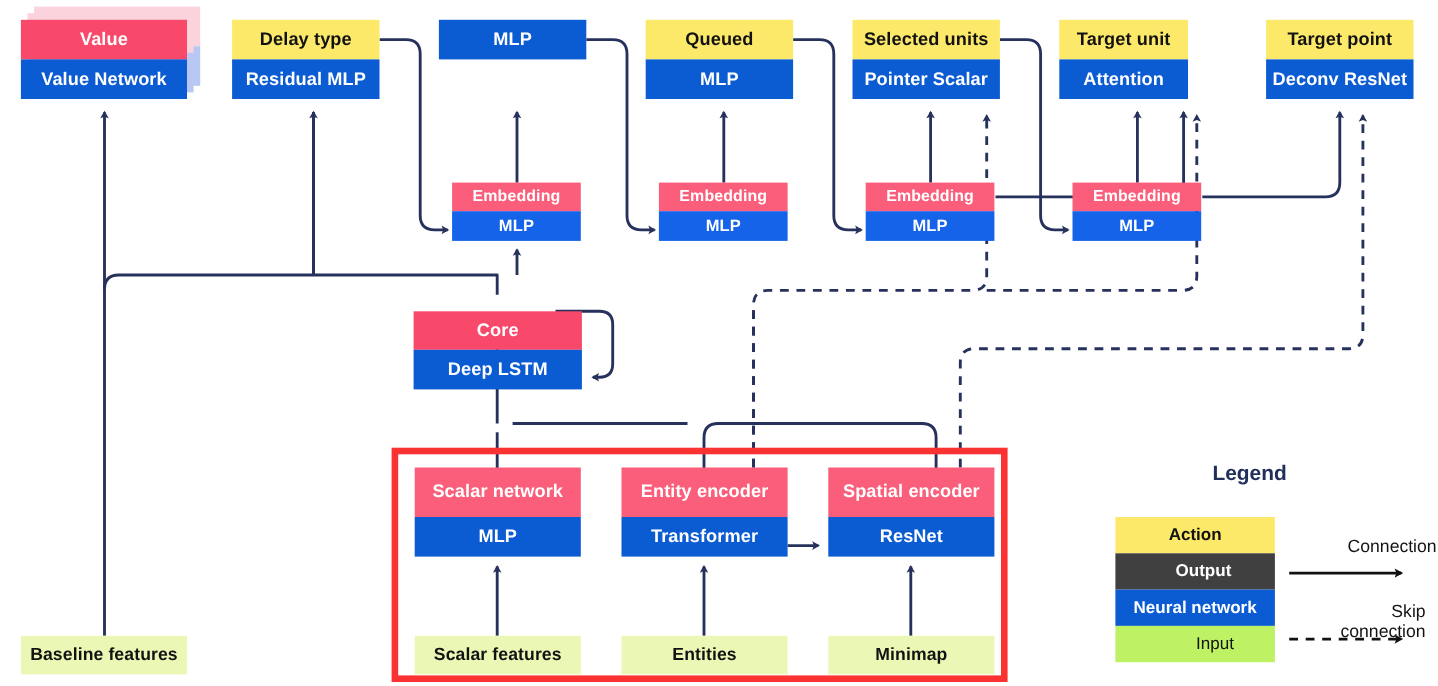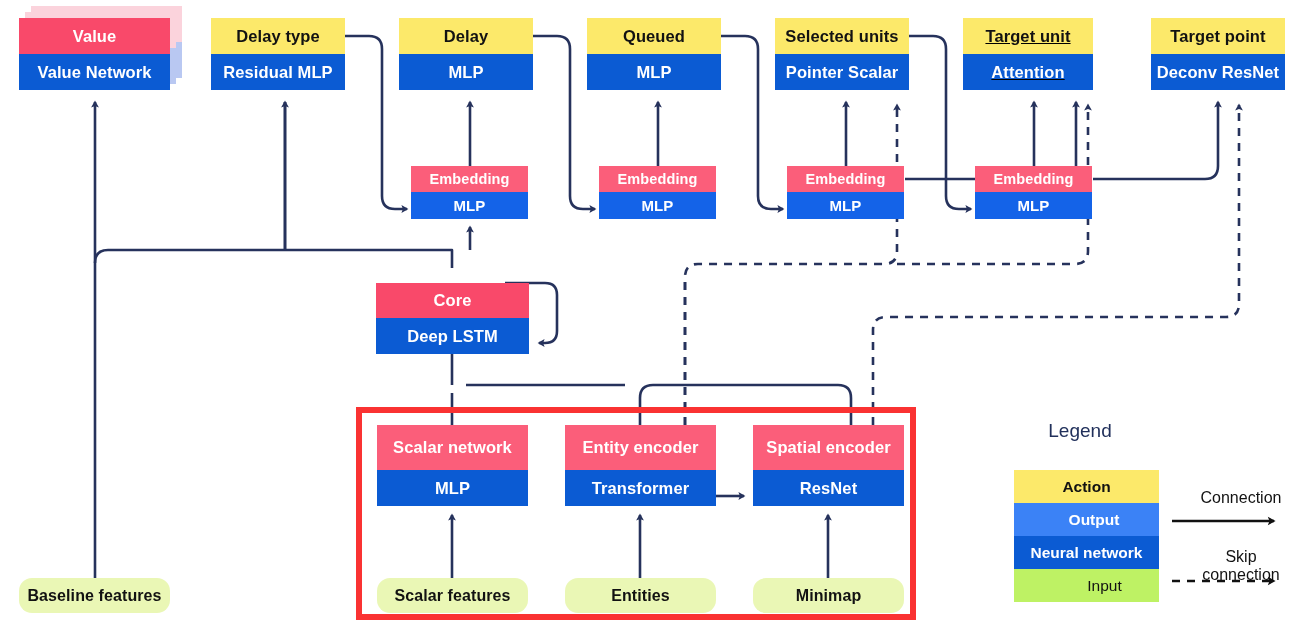--- a/index.html
+++ b/index.html
@@ -10,46 +10,46 @@
 
   .node{position:absolute;box-sizing:border-box;}
   .cell{box-sizing:border-box;width:100%;display:flex;align-items:center;
         justify-content:center;text-align:center;letter-spacing:.1px;}
 
   .c-action{background:#FCE96A;color:#121212;font-weight:700;}
   .c-output{background:#F9496A;color:#ffffff;font-weight:600;}
   .c-output-lt{background:#FB5E7A;color:#ffffff;font-weight:600;}
   .c-nn{background:#0B5BD3;color:#ffffff;font-weight:600;}
   .c-nn-lt{background:#1463E8;color:#ffffff;font-weight:600;}
-  .c-input{background:#EAF7B5;color:#121212;font-weight:700;border-radius:13px;}
+  .c-input{background:#EAF7B5;color:#121212;font-weight:700;}
 
   .h-head{height:36px;font-size:16.5px;}
   .h-body{height:36px;font-size:16.5px;}
   .h-emb-head{height:26px;font-size:14.5px;}
   .h-emb-body{height:27px;font-size:15px;}
   .h-input{height:35px;font-size:16px;}
 
   .ghost{position:absolute;}
   .ghost .g1{position:absolute;left:0;top:0;width:100%;height:50%;background:#FBD3DC;}
   .ghost .g2{position:absolute;left:0;top:50%;width:100%;height:50%;background:#B9C8F2;}
 
   #redbox{position:absolute;left:356px;top:407px;width:560px;height:213px;
           border:6px solid #FA3232;box-sizing:border-box;background:transparent;}
 
-  #legend-title{position:absolute;left:1000px;top:420px;width:160px;text-align:center;
-                font-size:19px;font-weight:400;color:#21305B;}
+  #legend-title{position:absolute;left:1056px;top:420px;width:160px;text-align:center;
+                font-size:19px;font-weight:700;color:#21305B;}
   #legend-swatches{position:absolute;left:1014px;top:470px;width:145px;}
   .lg-row{height:33px;display:flex;align-items:center;justify-content:center;
           font-size:15.5px;box-sizing:border-box;}
   .lg-a{background:#FCE96A;color:#121212;font-weight:700;}
-  .lg-o{background:#3b82f6;color:#ffffff;font-weight:600;padding-left:15px;}
+  .lg-o{background:#404040;color:#ffffff;font-weight:600;padding-left:15px;}
   .lg-n{background:#0B5BD3;color:#ffffff;font-weight:600;}
   .lg-i{background:#bef264;color:#121212;font-weight:400;padding-left:36px;}
 
-  .lg-lbl{position:absolute;text-align:center;font-size:16px;color:#121212;
+  .lg-lbl{position:absolute;text-align:right;font-size:16px;color:#121212;
           font-weight:400;line-height:1.12;}
   #lg-conn-lbl{left:1176px;top:489px;width:130px;}
   #lg-skip-lbl{left:1186px;top:548px;width:110px;}
 </style>
 </head>
 <body>
 
 <div id="stage">
 
   <svg id="wires" viewBox="0 0 1307 624" xmlns="http://www.w3.org/2000/svg">
@@ -127,35 +127,34 @@
     <div class="cell c-output h-head">Value</div>
     <div class="cell c-nn h-body">Value Network</div>
   </div>
 
   <div class="node" style="left:211px;top:18px;width:134px;">
     <div class="cell c-action h-head">Delay type</div>
     <div class="cell c-nn h-body">Residual MLP</div>
   </div>
 
   <div class="node" style="left:399px;top:18px;width:134px;">
-    <div class="cell c-action h-head">Delay</div>
     <div class="cell c-nn h-body">MLP</div>
   </div>
 
   <div class="node" style="left:587px;top:18px;width:134px;">
     <div class="cell c-action h-head">Queued</div>
     <div class="cell c-nn h-body">MLP</div>
   </div>
 
   <div class="node" style="left:775px;top:18px;width:134px;">
     <div class="cell c-action h-head">Selected units</div>
     <div class="cell c-nn h-body">Pointer Scalar</div>
   </div>
 
-  <div class="node" style="left:963px;top:18px;width:130px;text-decoration:underline;">
+  <div class="node" style="left:963px;top:18px;width:117px;">
     <div class="cell c-action h-head">Target unit</div>
     <div class="cell c-nn h-body">Attention</div>
   </div>
 
   <div class="node" style="left:1151px;top:18px;width:134px;">
     <div class="cell c-action h-head">Target point</div>
     <div class="cell c-nn h-body">Deconv ResNet</div>
   </div>
 
   <div class="node" style="left:411px;top:166px;width:117px;">

